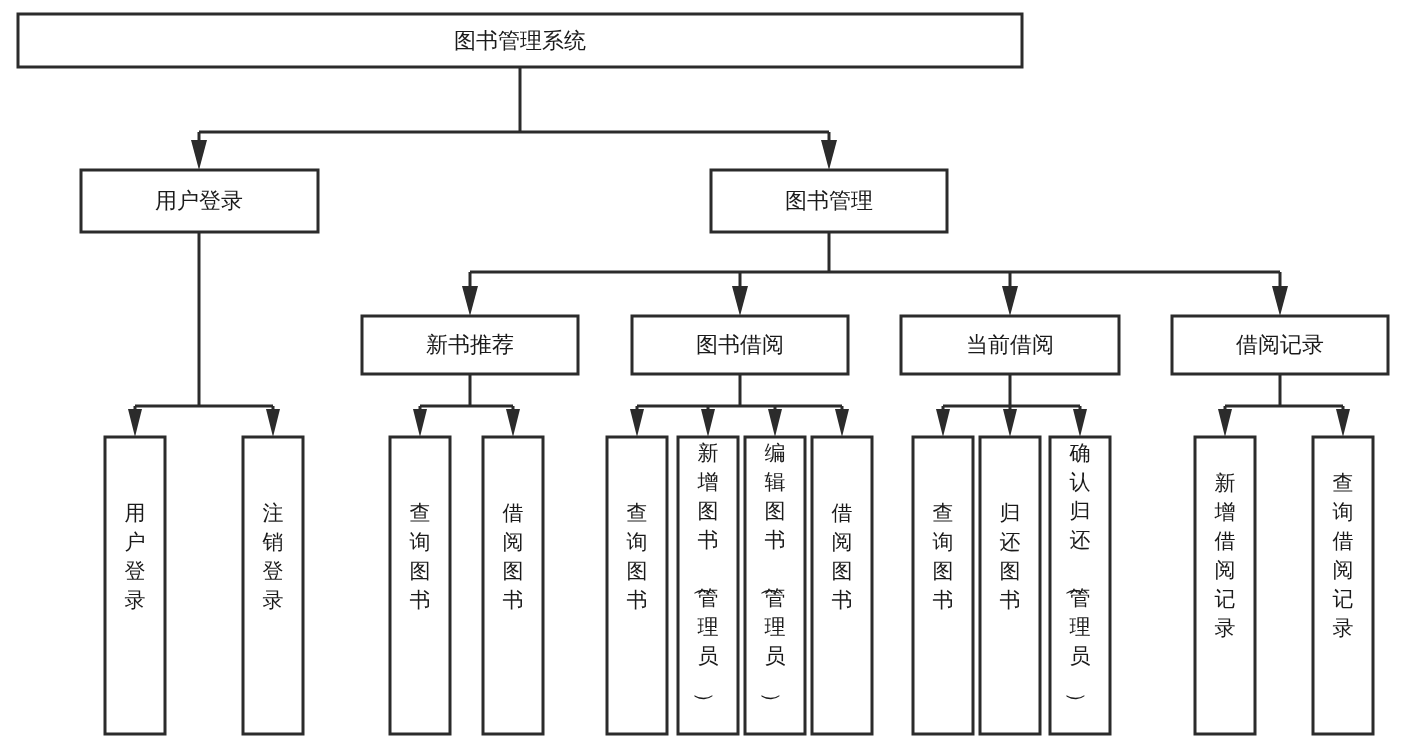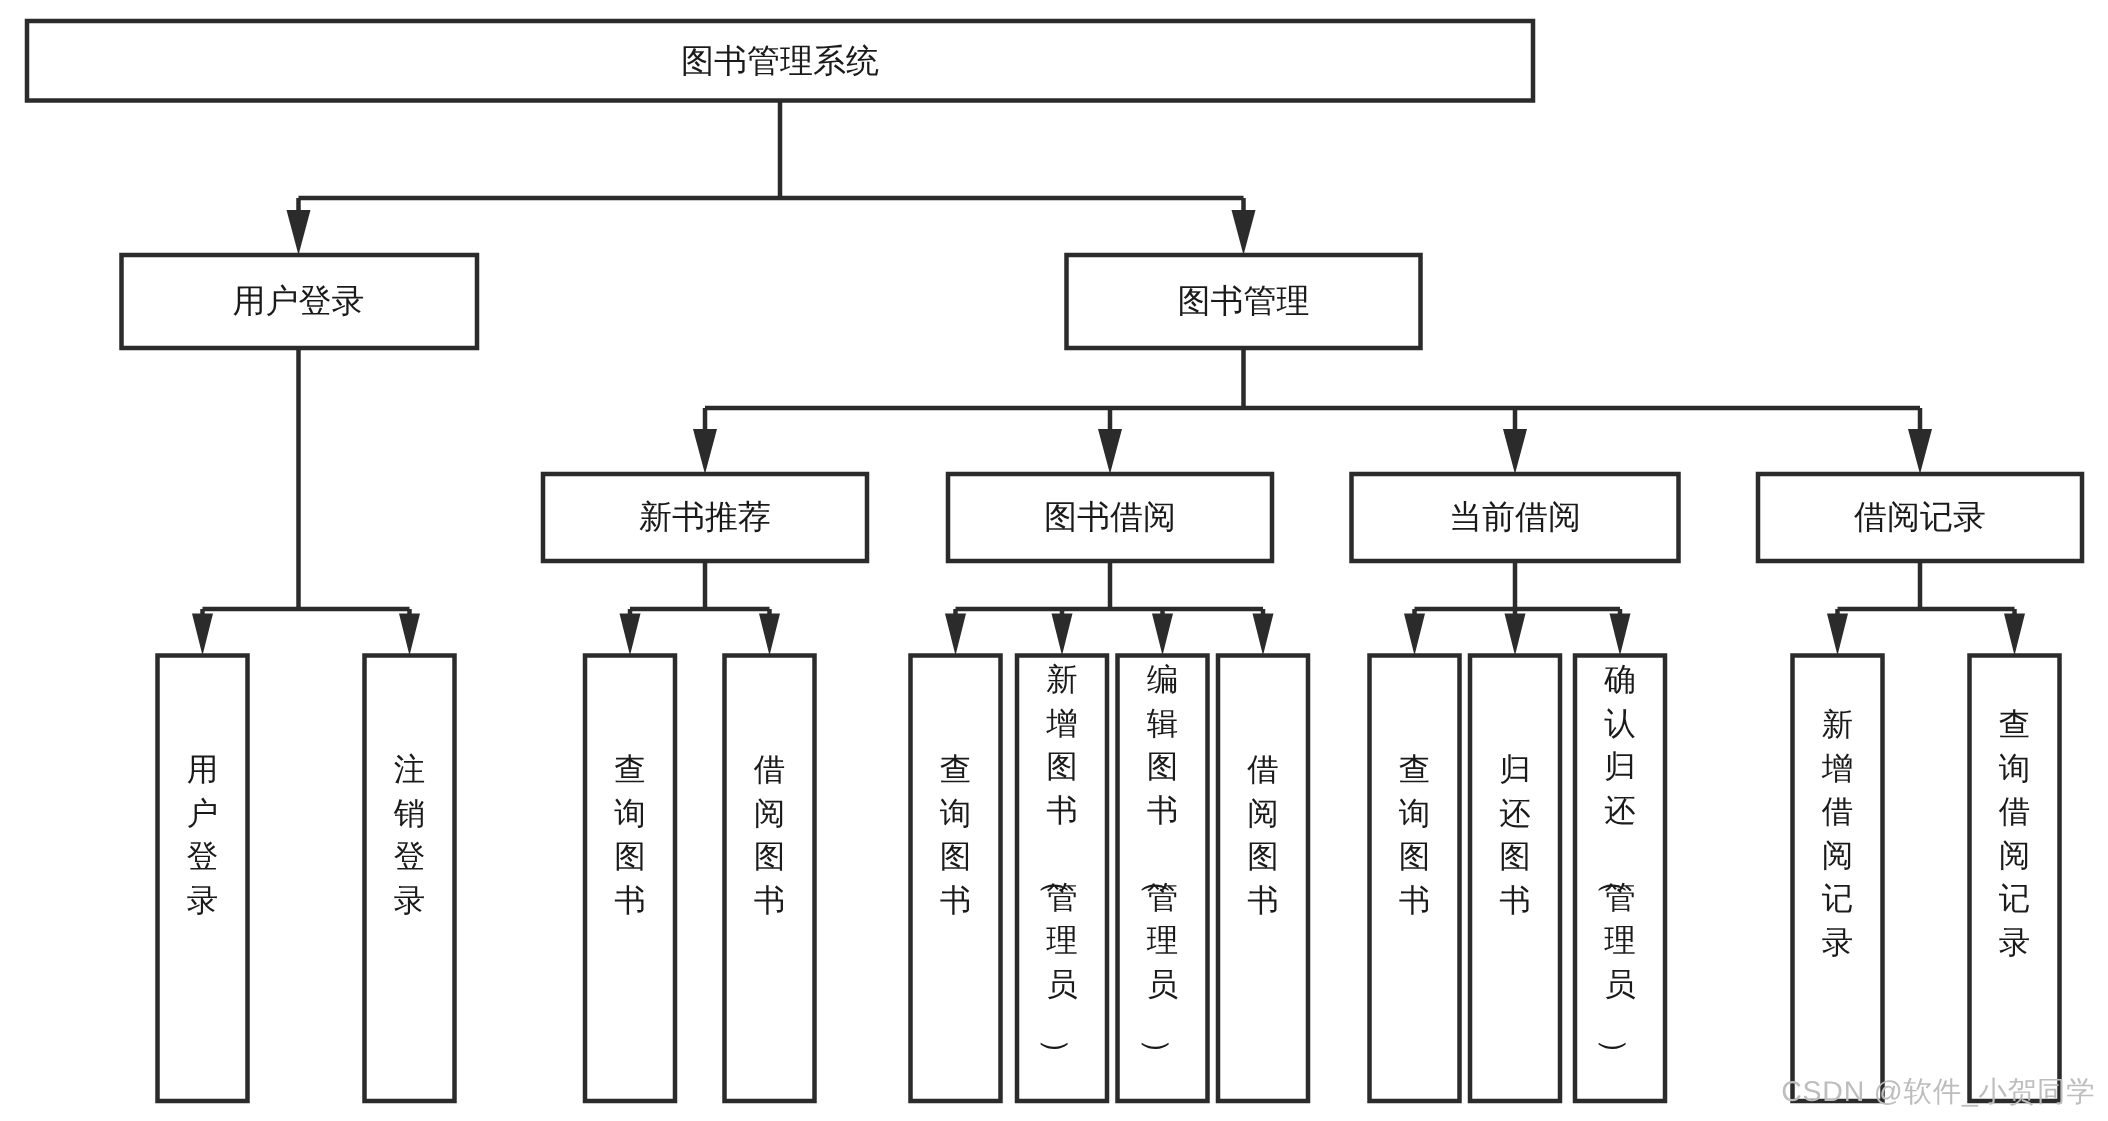--- a/index.html
+++ b/index.html
@@ -249,15 +249,14 @@
       <text class="node-label-vert" x="1225" y="490"><tspan x="1225" dy="0">新</tspan><tspan x="1225" dy="29">增</tspan><tspan x="1225" dy="29">借</tspan><tspan x="1225" dy="29">阅</tspan><tspan x="1225" dy="29">记</tspan><tspan x="1225" dy="29">录</tspan></text>
     </g>
 
     <g>
       <rect class="node-box" x="1313" y="437" width="60" height="297"></rect>
       <text class="node-label-vert" x="1343" y="490"><tspan x="1343" dy="0">查</tspan><tspan x="1343" dy="29">询</tspan><tspan x="1343" dy="29">借</tspan><tspan x="1343" dy="29">阅</tspan><tspan x="1343" dy="29">记</tspan><tspan x="1343" dy="29">录</tspan></text>
     </g>
 
   </svg>
 
-  <div class="watermark">CSDN @软件_小贺同学</div>
 
 </div>
 
 </body></html>

